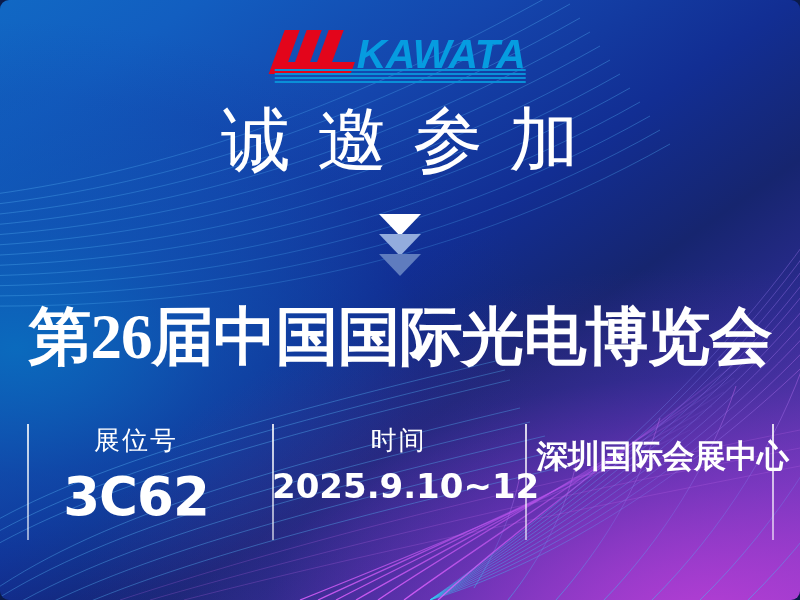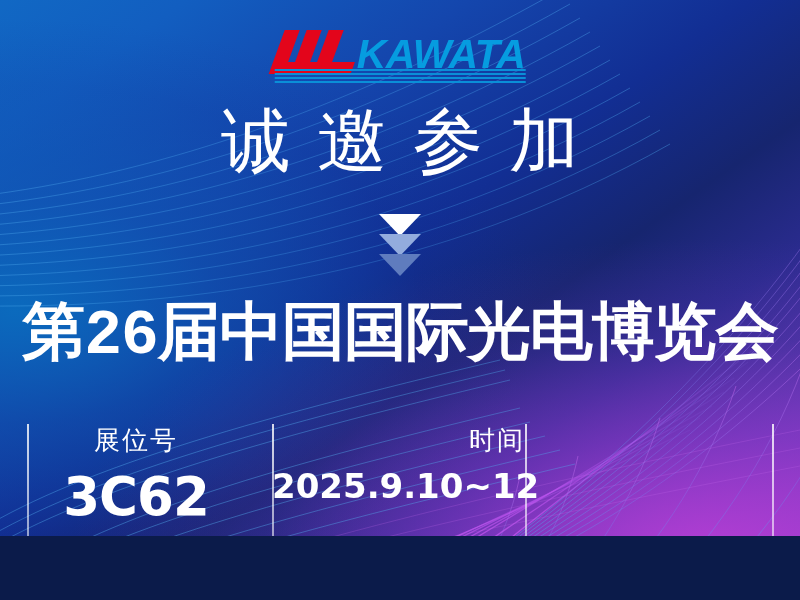--- a/index.html
+++ b/index.html
@@ -1,23 +1,24 @@
 <!DOCTYPE html>
 <html><head>
 <meta charset="utf-8">
 <style>
   html,body{margin:0;padding:0;background:#0b1b4a;}
   *{box-sizing:border-box;}
   #poster{
-    position:relative;width:800px;height:536px;overflow:hidden;
+    position:relative;width:800px;height:600px;overflow:hidden;
     font-family:"Liberation Sans","DejaVu Sans",sans-serif;
     background:
       radial-gradient(120% 90% at 88% 104%, rgba(186,62,214,0.92) 0%, rgba(150,55,205,0.55) 26%, rgba(92,48,170,0.25) 46%, rgba(40,40,140,0.0) 66%),
       radial-gradient(85% 70% at 2% 58%, rgba(10,108,190,0.95) 0%, rgba(14,88,180,0.55) 30%, rgba(13,50,150,0.12) 60%, rgba(13,40,130,0) 78%),
       linear-gradient(145deg, #1168c4 0%, #125ec0 12%, #1446ad 30%, #122e93 48%, #16256f 62%, #2a2b8e 74%, #5b38b0 88%, #8a3fc6 100%);
+    border-radius: 9px;
   }
 
   
   .bg-layer{position:absolute;inset:0;pointer-events:none;}
   .bg-layer svg{display:block;width:800px;height:600px;}
 
   
   .logo{
     position:absolute;left:50%;top:24px;transform:translateX(-50%);
     display:flex;align-items:flex-end;height:50px;
@@ -44,57 +45,57 @@
     font-family:"Liberation Sans","DejaVu Sans",sans-serif;
   }
   .logo-rules{position:absolute;left:-82px;right:0;bottom:-9px;}
   .logo-rules b{display:block;height:2px;background:#0a8fd8;margin-top:2px;}
 
   
   .headline{
     position:absolute;top:106px;left:0;width:100%;text-align:center;
     color:#ffffff;font-size:70px;line-height:1;font-weight:400;
     letter-spacing:26px;text-indent:26px;
-    font-family:Liberation Sans, sans-serif;
+    font-family:Liberation Serif, serif;
   }
 
   
   .arrows{position:absolute;left:0;top:214px;width:100%;display:flex;
           flex-direction:column;align-items:center;}
   .arrows i{display:block;width:0;height:0;border-left:21px solid transparent;
             border-right:21px solid transparent;border-top:22px solid #fff;margin-bottom:-2px;}
   .arrows i:nth-child(2){border-top-color:#93acdd;}
   .arrows i:nth-child(3){border-top-color:#5f7cbe;}
 
   
   .main-title{
     position:absolute;top:302px;left:0;width:100%;text-align:center;
     color:#ffffff;font-size:63px;line-height:1.12;font-weight:bold;
     letter-spacing:-1px;white-space:nowrap;
-    font-family:Liberation Mono, monospace;
+    font-family:Liberation Serif, serif;
   }
 
   
   .info-bar{
     position:absolute;left:0;top:426px;width:100%;height:112px;
     display:flex;align-items:flex-start;
   }
   .info-col{position:relative;text-align:center;color:#fff;}
   .info-col .label{
     font-size:26px;line-height:1.1;font-weight:400;letter-spacing:2px;
     font-family:"DejaVu Sans","Liberation Sans",sans-serif;
   }
   .info-col .value{
     margin-top:14px;font-size:44px;line-height:1.05;font-weight:bold;
     letter-spacing:0px;white-space:nowrap;
     font-family:"DejaVu Sans","Liberation Sans",sans-serif;
   }
   .col-booth{width:272px;}
   .col-booth .value{font-size:53px;letter-spacing:-1px;}
-  .col-time{width:253px;text-align:right;}
+  .col-time{width:253px;}
   .col-time .value{font-size:34px;}
   .col-place{width:275px;}
   .col-place .value{font-size:32px;letter-spacing:-0.5px;}
 
   .divider{
     position:absolute;top:424px;width:2px;height:116px;
     background:linear-gradient(180deg,rgba(255,255,255,0.82),rgba(255,255,255,0.55));
   }
   .d1{left:27px;}
   .d2{left:272px;}
@@ -231,16 +232,17 @@
   <div class="info-bar">
     <div class="info-col col-booth">
       <div class="label">展位号</div>
       <div class="value">3C62</div>
     </div>
     <div class="info-col col-time">
       <div class="label">时间</div>
       <div class="value">2025.9.10~12</div>
     </div>
     <div class="info-col col-place">
+      <div class="value">深圳国际会展中心</div>
     </div>
   </div>
 
 </div>
 
 </body></html>

